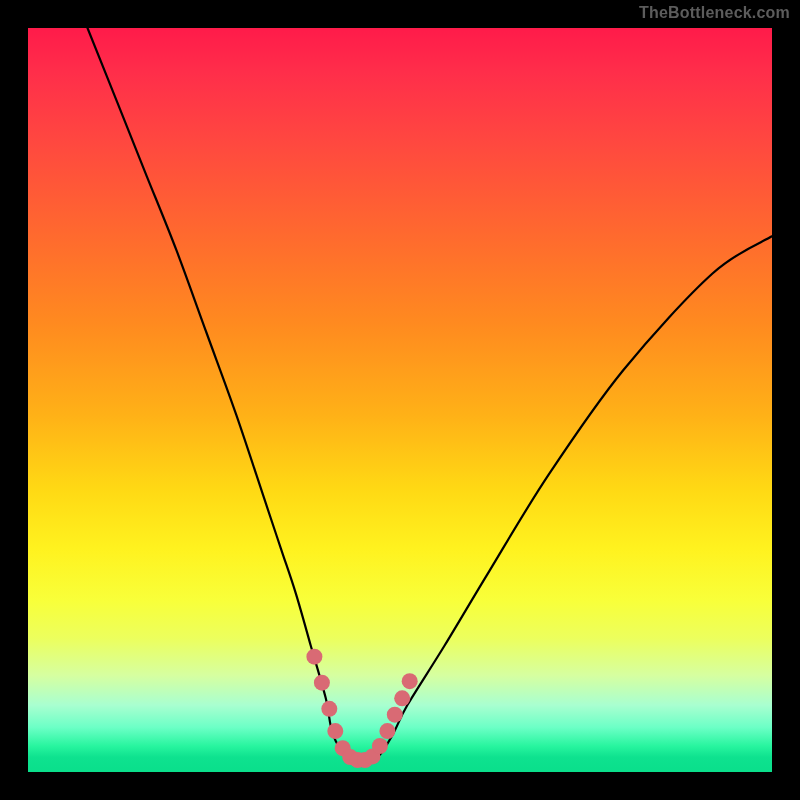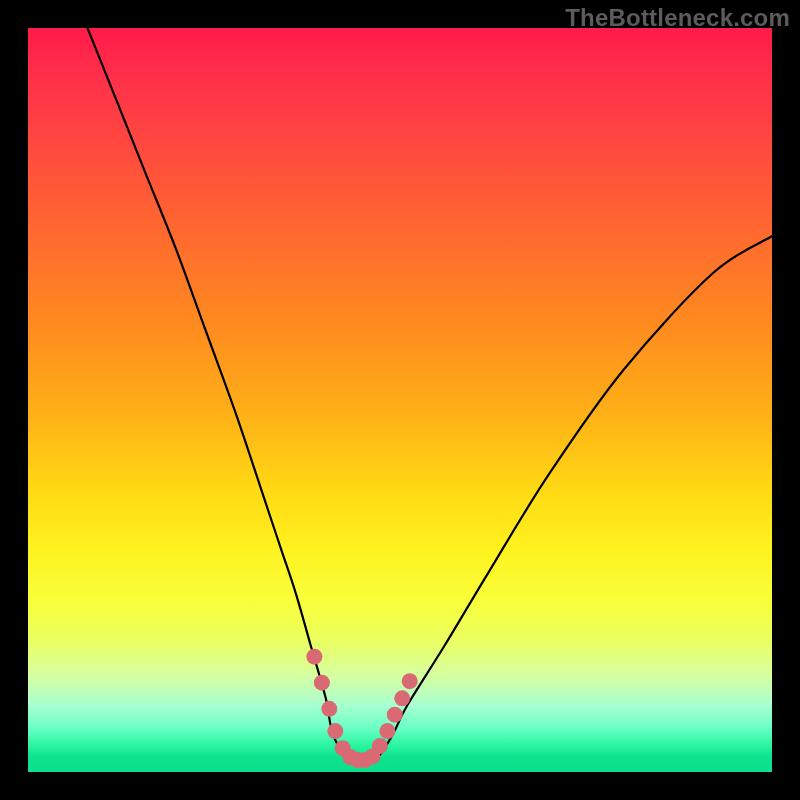--- a/index.html
+++ b/index.html
@@ -14,21 +14,21 @@
   .frame {
     position: relative;
     width: 800px;
     height: 800px;
     background: #000;
   }
   .watermark {
     position: absolute;
     top: 4px;
     right: 10px;
-    font-size: 24px;
+    font-size: 16px;
     font-weight: 600;
     color: #5c5c5c;
     letter-spacing: 0.2px;
     z-index: 20;
   }
   .plot-area {
     position: absolute;
     left: 28px;
     top: 28px;
     width: 744px;

